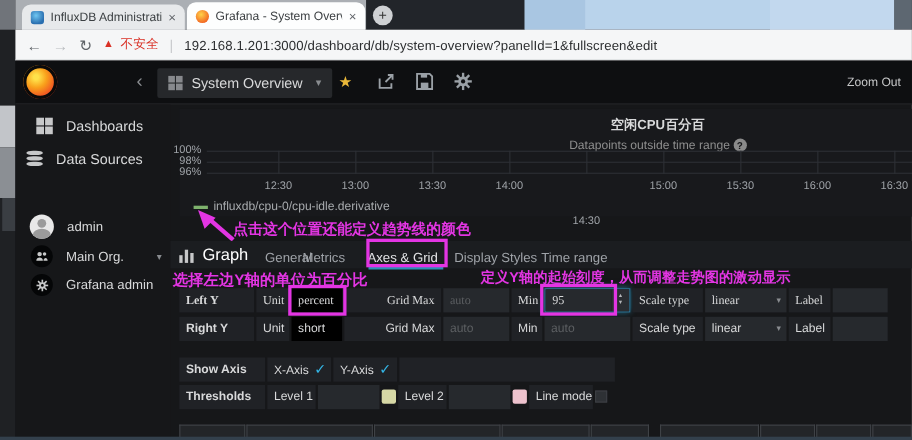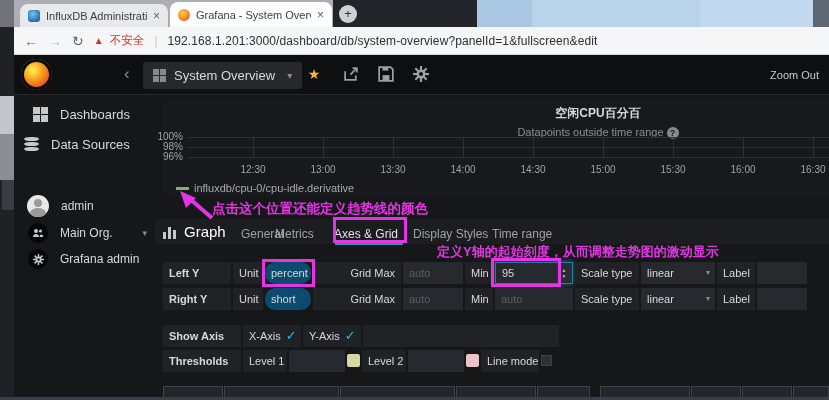--- a/index.html
+++ b/index.html
@@ -91,21 +91,21 @@
   .graph-label { position:absolute; left:184px; top:223px; color:#ffffff; font-size:15px; font-weight:500; }
   .etab { position:absolute; top:227px; color:#9fa3a8; font-size:12px; cursor:pointer; white-space:nowrap; }
   .etab.active { color:#e3e4e6; }
   .etab-underline { position:absolute; left:335px; top:242px; width:68px; height:3px; background:#2a90b4; }
 
   
   .frow { position:absolute; left:163px; display:flex; gap:2px; height:22px; font-size:11px; }
   .fc { background:#202226; color:#d8d9da; line-height:22px; padding:0 6px; white-space:nowrap; }
   .fc.bold { font-weight:bold; }
   .fc.right { text-align:right; }
-  .fval { background:#0c4a6e; color:#d8d9da; line-height:22px; padding:0 6px; cursor:pointer;border-radius:10px; }
+  .fval { background:#000000; color:#d8d9da; line-height:22px; padding:0 6px; cursor:pointer; }
   .finput { background:#26292d; border:none; color:#d8d9da; font-size:11px; padding:0 6px; font-family:inherit; height:22px; }
   .finput::placeholder { color:#5c5f62; }
   .fsel { background:#26292d; color:#d8d9da; line-height:22px; padding:0 6px; position:relative; cursor:pointer; }
   .fsel .caret { position:absolute; right:5px; top:0; font-size:8px; color:#898c90; }
   .spin-wrap { display:flex; border:1px solid #2d7a9e; box-shadow:0 0 6px rgba(51,181,229,.55); }
   .spinner { width:16px; background:#2a2d31; display:flex; flex-direction:column; align-items:center; justify-content:center; color:#b5b7ba; font-size:5px; line-height:6px; cursor:pointer; }
   .swatch { width:13px; height:13px; margin-top:4px; border-radius:2px; cursor:pointer; }
   .check { color:#33b5e5; font-size:13px; font-weight:bold; margin-left:5px; }
   .cbox { width:11px; height:11px; margin-top:5px; background:#2e3135; border:1px solid #3c3f44; cursor:pointer; }
 
@@ -267,21 +267,21 @@
   <div class="gl-v" style="left:533px;"></div>
   <div class="gl-v" style="left:603px;"></div>
   <div class="gl-v" style="left:673px;"></div>
   <div class="gl-v" style="left:743px;"></div>
   <div class="gl-v" style="left:813px;"></div>
 
   <div class="xtick" style="left:233px;">12:30</div>
   <div class="xtick" style="left:303px;">13:00</div>
   <div class="xtick" style="left:373px;">13:30</div>
   <div class="xtick" style="left:443px;">14:00</div>
-  <div class="xtick" style="left:513px;">14:30</div>
+  <div class="xtick" style="left:513px;margin-top:32px;">14:30</div>
   <div class="xtick" style="left:583px;">15:00</div>
   <div class="xtick" style="left:653px;">15:30</div>
   <div class="xtick" style="left:723px;">16:00</div>
   <div class="xtick" style="left:793px;">16:30</div>
 
   <div class="legend">
     <span class="legend-dash"></span>
     <span class="legend-label">influxdb/cpu-0/cpu-idle.derivative</span>
   </div>
 
@@ -299,23 +299,24 @@
     </span>
   <span class="graph-label">Graph</span>
   <span class="etab" style="left:241px;">General</span>
   <span class="etab" style="left:275px;">Metrics</span>
   <span class="etab active" style="left:334px;">Axes &amp; Grid</span>
   <span class="etab" style="left:413px;">Display Styles</span>
   <span class="etab" style="left:492px;">Time range</span>
   <div class="etab-underline"></div>
   <div class="mag-box" style="left:333px; top:217px; width:74px; height:26px;"></div>
 
+  <div class="mag" style="left:157px; top:246px; font-size:14px;">选择左边Y轴的单位为百分比</div>
   <div class="mag" style="left:437px; top:243px; font-size:13px;">定义Y轴的起始刻度，从而调整走势图的激动显示</div>
 
-  <div class="frow" style="top:262px;">
+  <div class="frow" style="top:262px;font-family:Liberation Serif, serif;">
     <span class="fc bold" style="width:68px;">Left Y</span>
     <span class="fc" style="width:30px;">Unit</span>
     <span class="fval" style="width:46px;">percent</span>
     <span class="fc right" style="width:88px;">Grid Max</span>
     <input class="finput" style="width: 60px;" placeholder="auto">
     <span class="fc" style="width:28px;">Min</span>
     <span class="spin-wrap">
       <input class="finput" style="width: 60px; height: 20px;" value="95">
       <span class="spinner">
         <span>▲</span>

